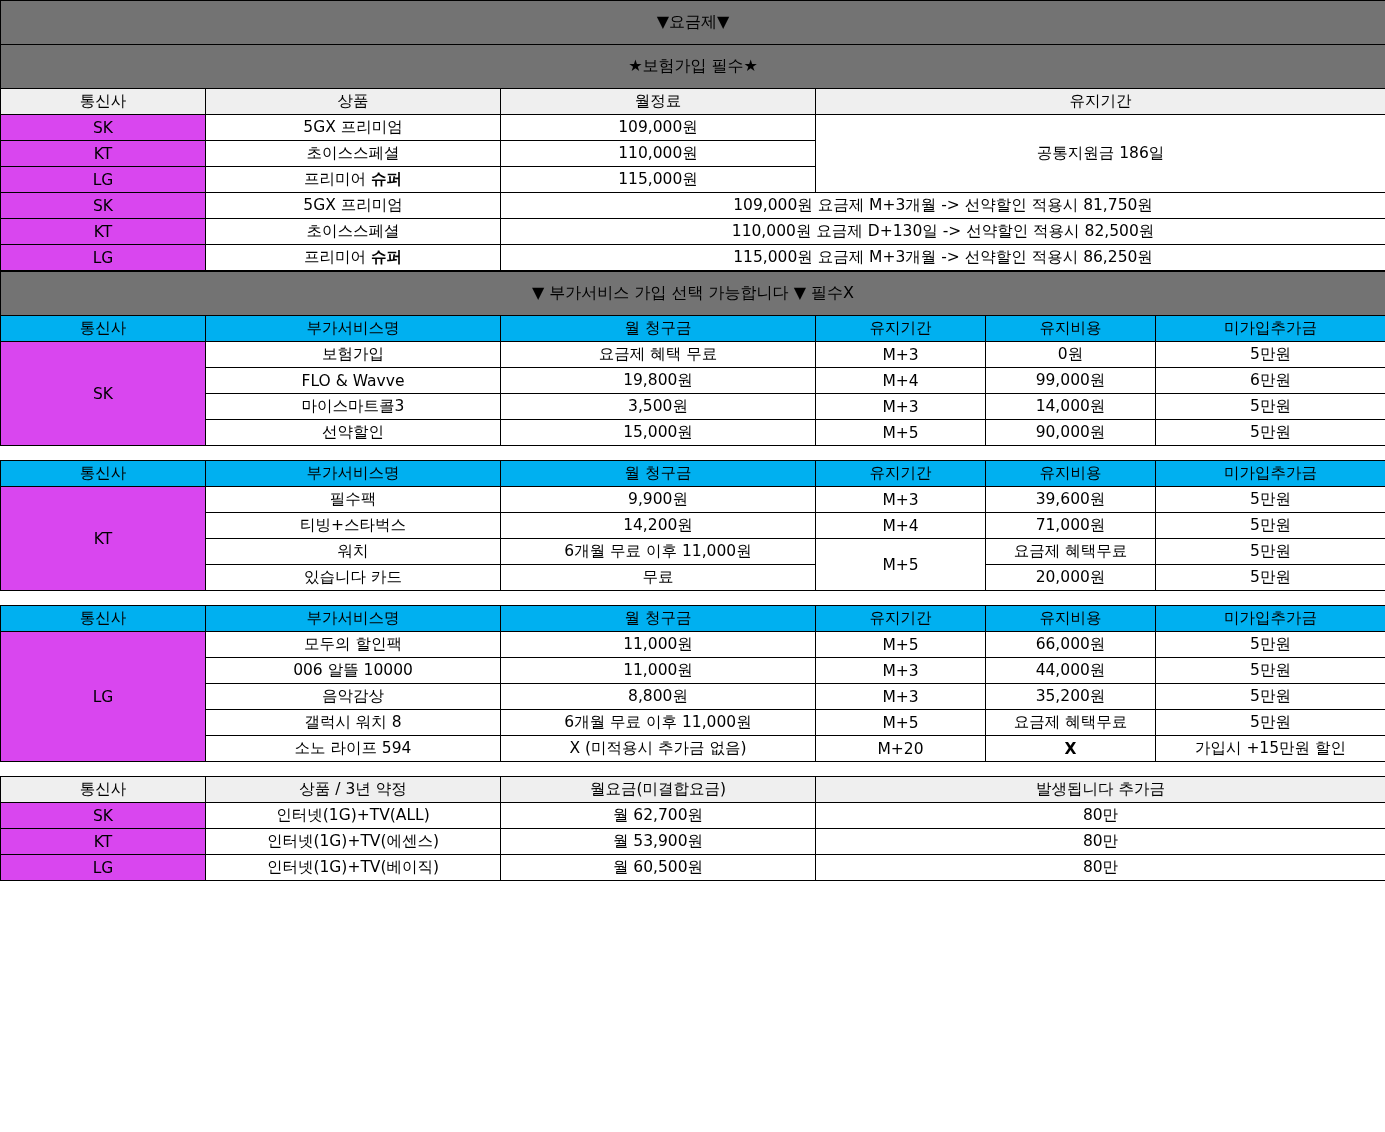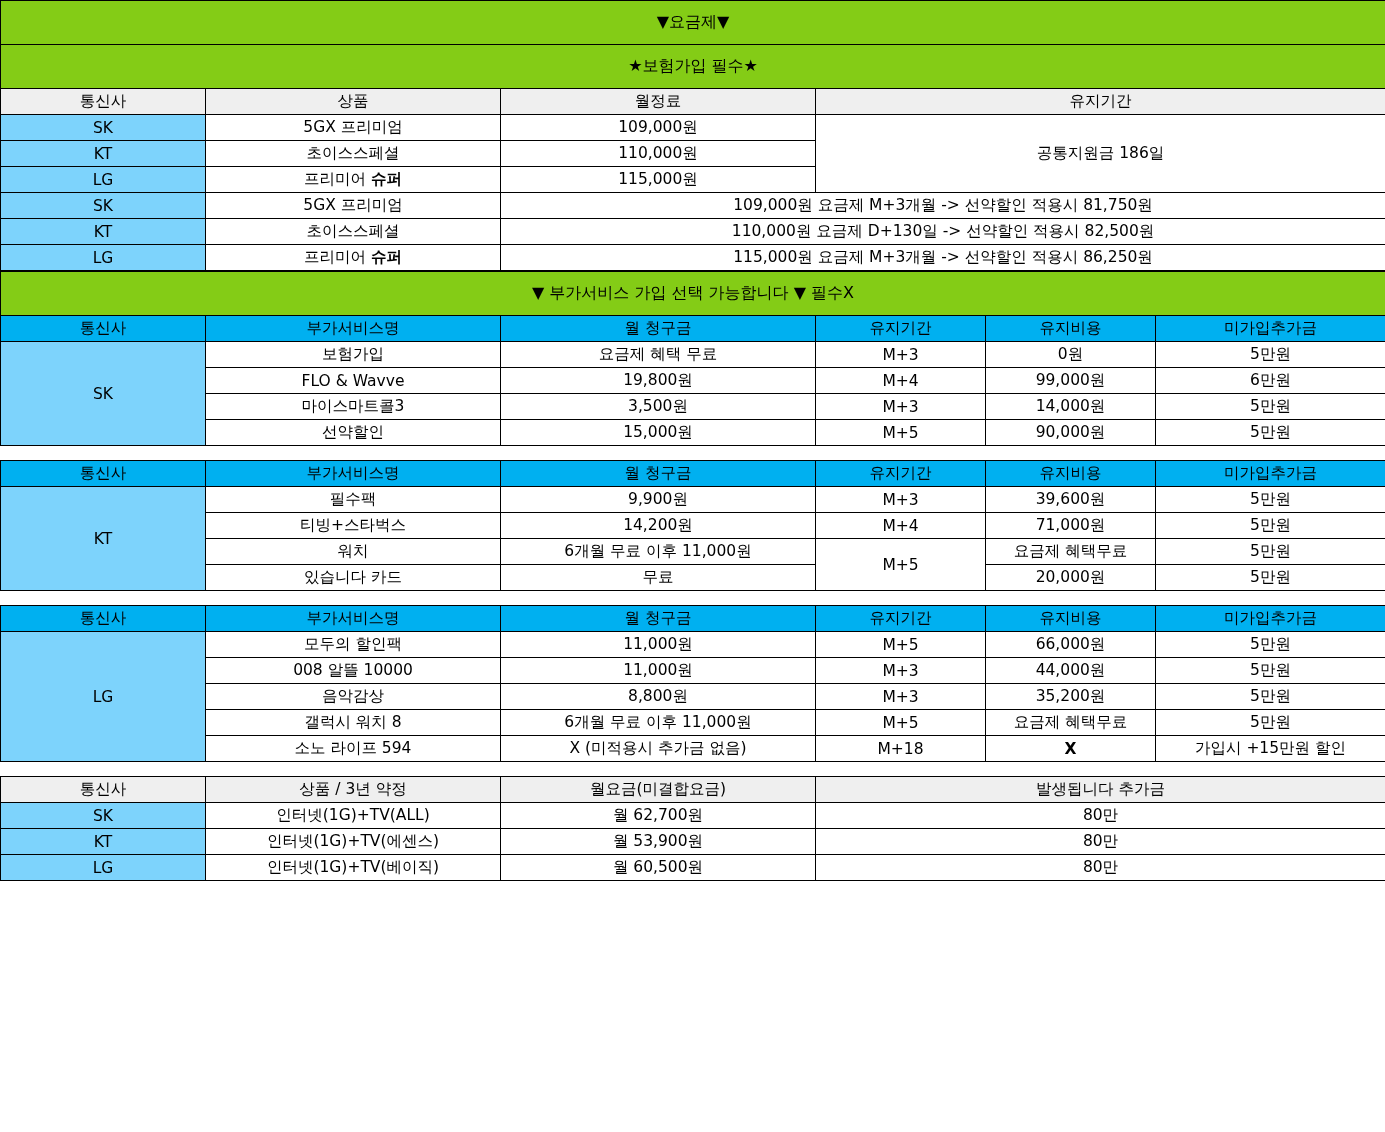--- a/index.html
+++ b/index.html
@@ -46,27 +46,27 @@
     border: 1px solid #000;
     text-align: center;
     font-weight: normal;
     font-size: 15.5px;
     height: 26px;
     padding: 1px 3px;
     white-space: nowrap;
     overflow: hidden;
   }
   .yellow-bar {
-    background: #84cc16;
+    background: #737373;
     font-size: 16px;
     height: 44px;
   }
   .hdr-grey { background: #efefef; }
   .hdr-cyan { background: #00b0f0; }
-  .row-grey { background: #7dd3fc; margin-top: 8px; }
+  .row-grey { background: #d946ef; margin-top: 8px; }
   .white { background: #ffffff; }
   .bold { font-weight: bold; }
   .spacer { height: 14px; border: none !important; background: #fff; }
 </style>
 </head>
 <body>
 
 <div class="page">
 
 
@@ -250,21 +250,21 @@
       </tr>
       <tr>
         <td class="row-grey" rowspan="5">LG</td>
         <td class="white">모두의 할인팩</td>
         <td class="white">11,000원</td>
         <td class="white">M+5</td>
         <td class="white">66,000원</td>
         <td class="white">5만원</td>
       </tr>
       <tr>
-        <td class="white">008 알뜰 10000</td>
+        <td class="white">006 알뜰 10000</td>
         <td class="white">11,000원</td>
         <td class="white">M+3</td>
         <td class="white">44,000원</td>
         <td class="white">5만원</td>
       </tr>
       <tr>
         <td class="white">음악감상</td>
         <td class="white">8,800원</td>
         <td class="white">M+3</td>
         <td class="white">35,200원</td>
@@ -273,21 +273,21 @@
       <tr>
         <td class="white">갤럭시 워치 8</td>
         <td class="white">6개월 무료 이후 11,000원</td>
         <td class="white">M+5</td>
         <td class="white">요금제 혜택무료</td>
         <td class="white">5만원</td>
       </tr>
       <tr>
         <td class="white">소노 라이프 594</td>
         <td class="white">X (미적용시 추가금 없음)</td>
-        <td class="white">M+18</td>
+        <td class="white">M+20</td>
         <td class="white bold">X</td>
         <td class="white">가입시 +15만원 할인</td>
       </tr>
     </tbody>
   </table>
 
   <div class="spacer"></div>
 
   <table>
     <colgroup>

